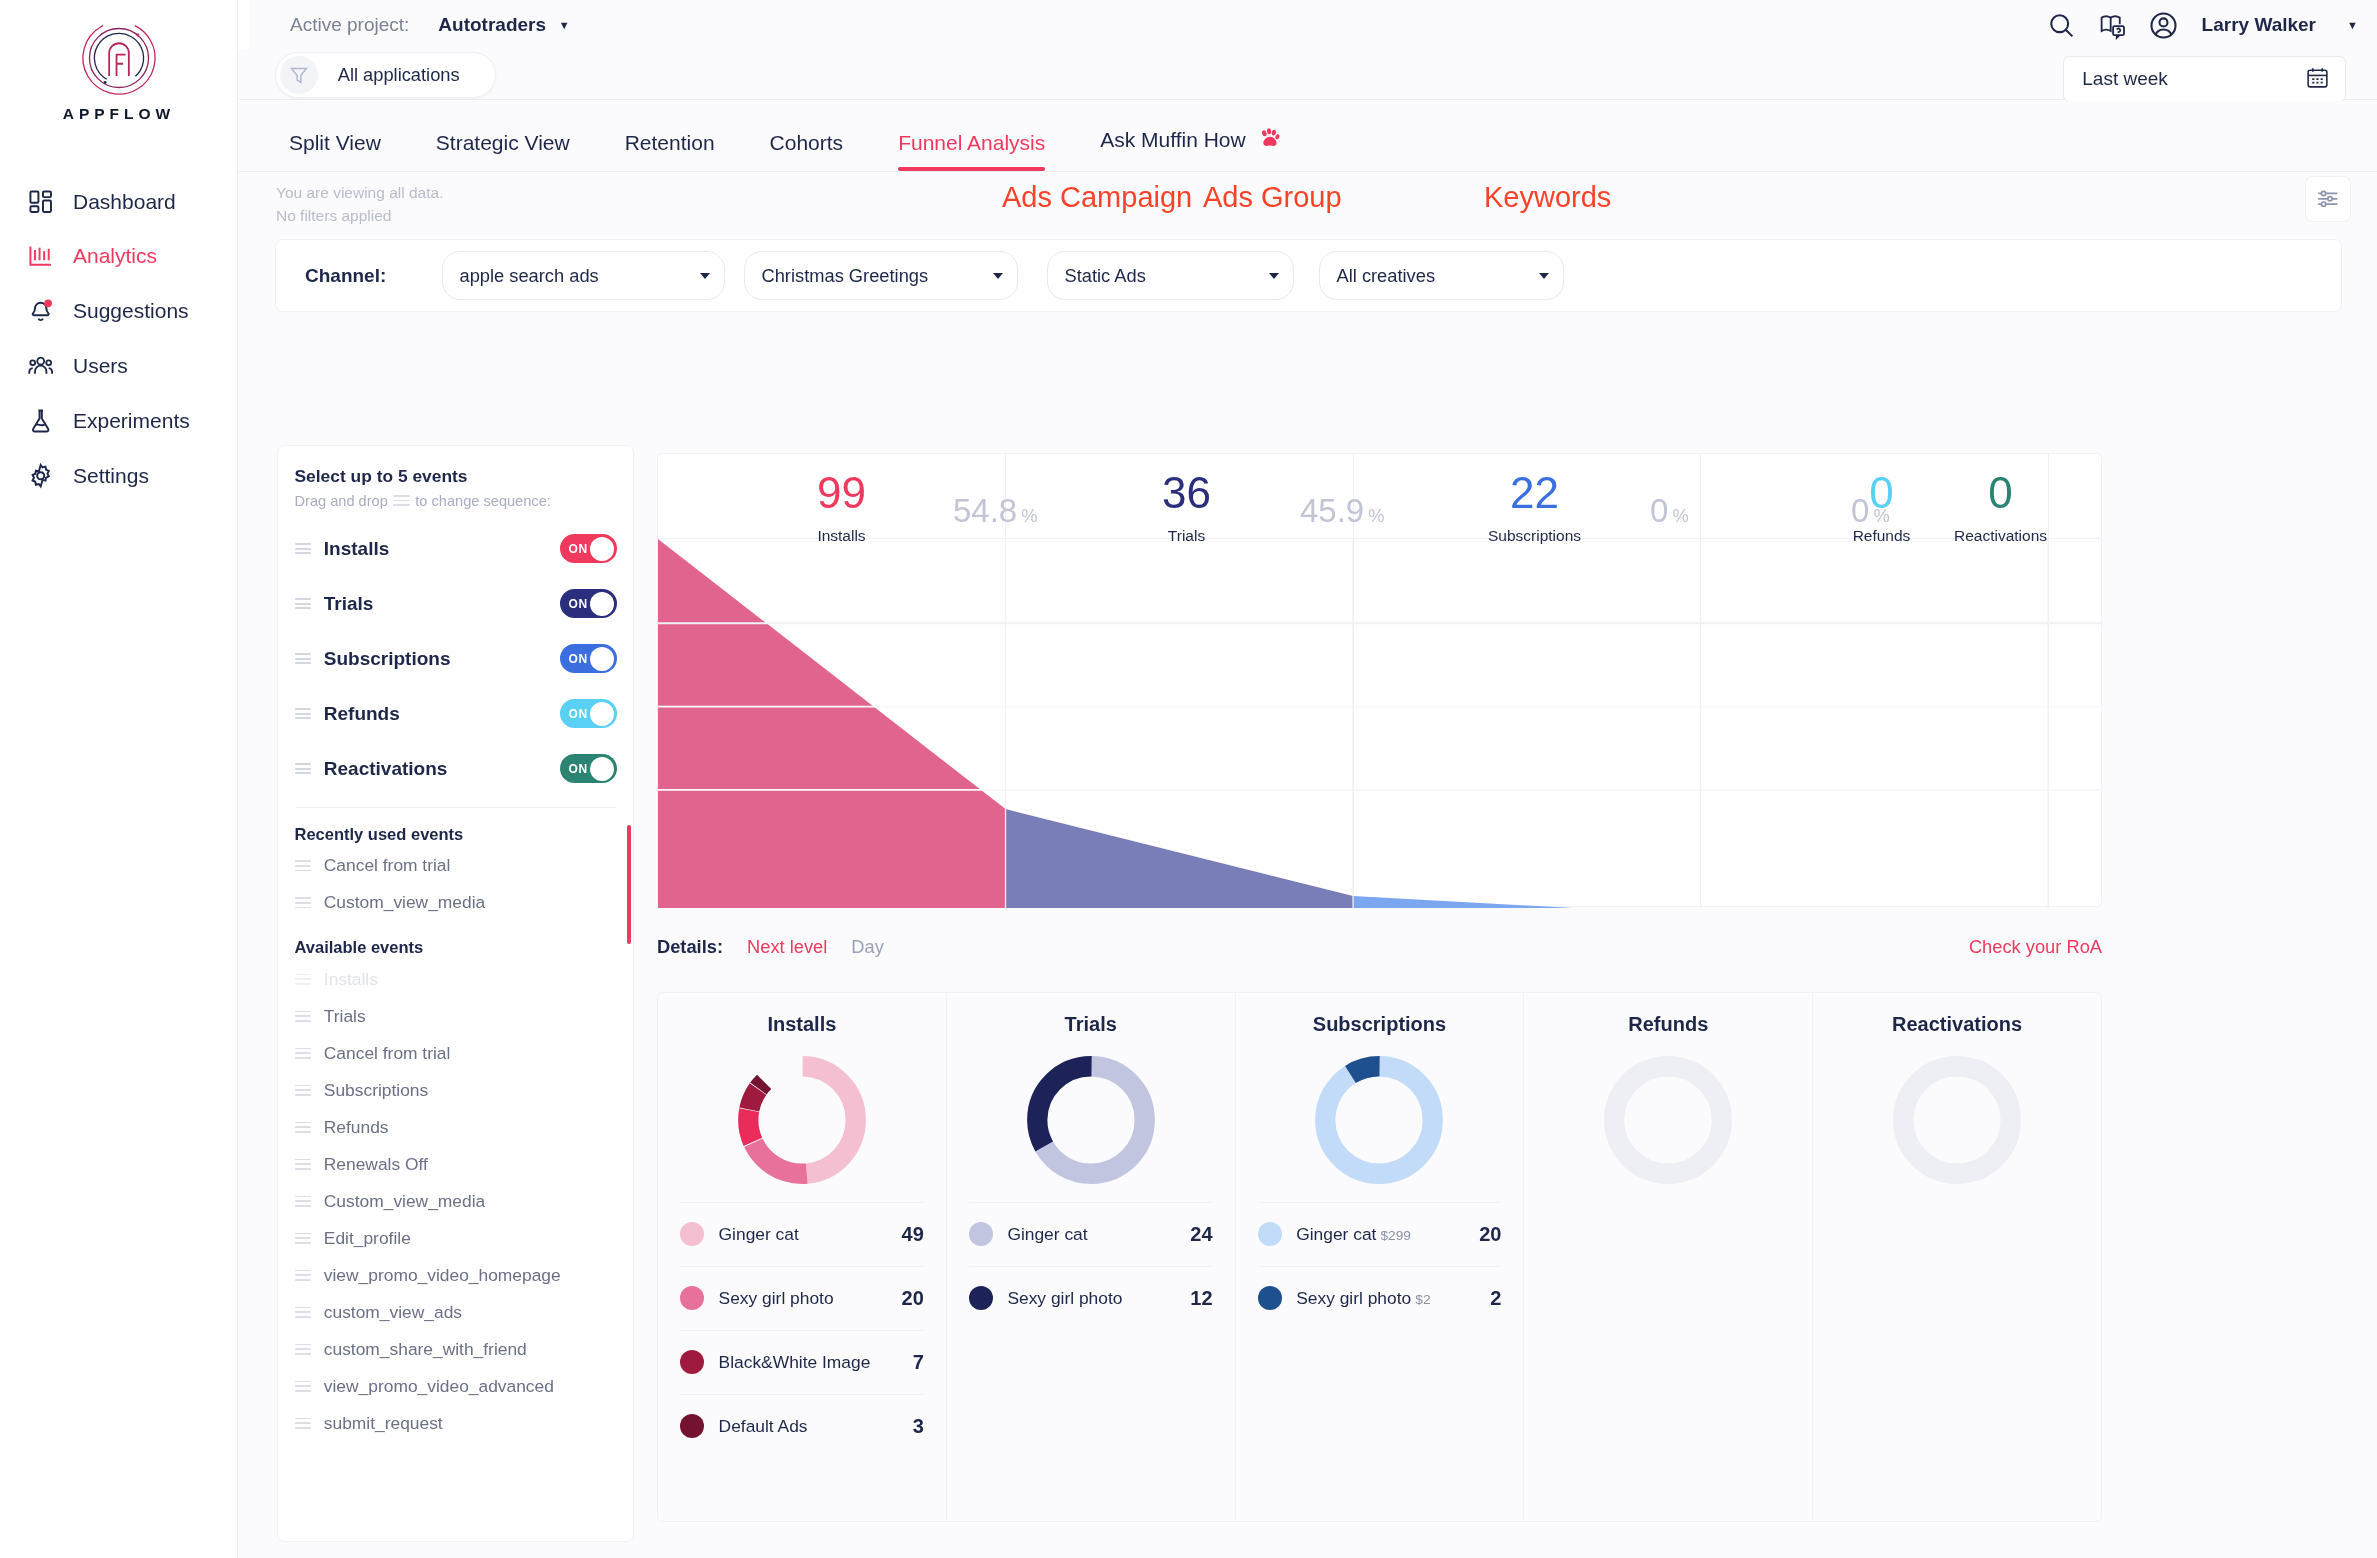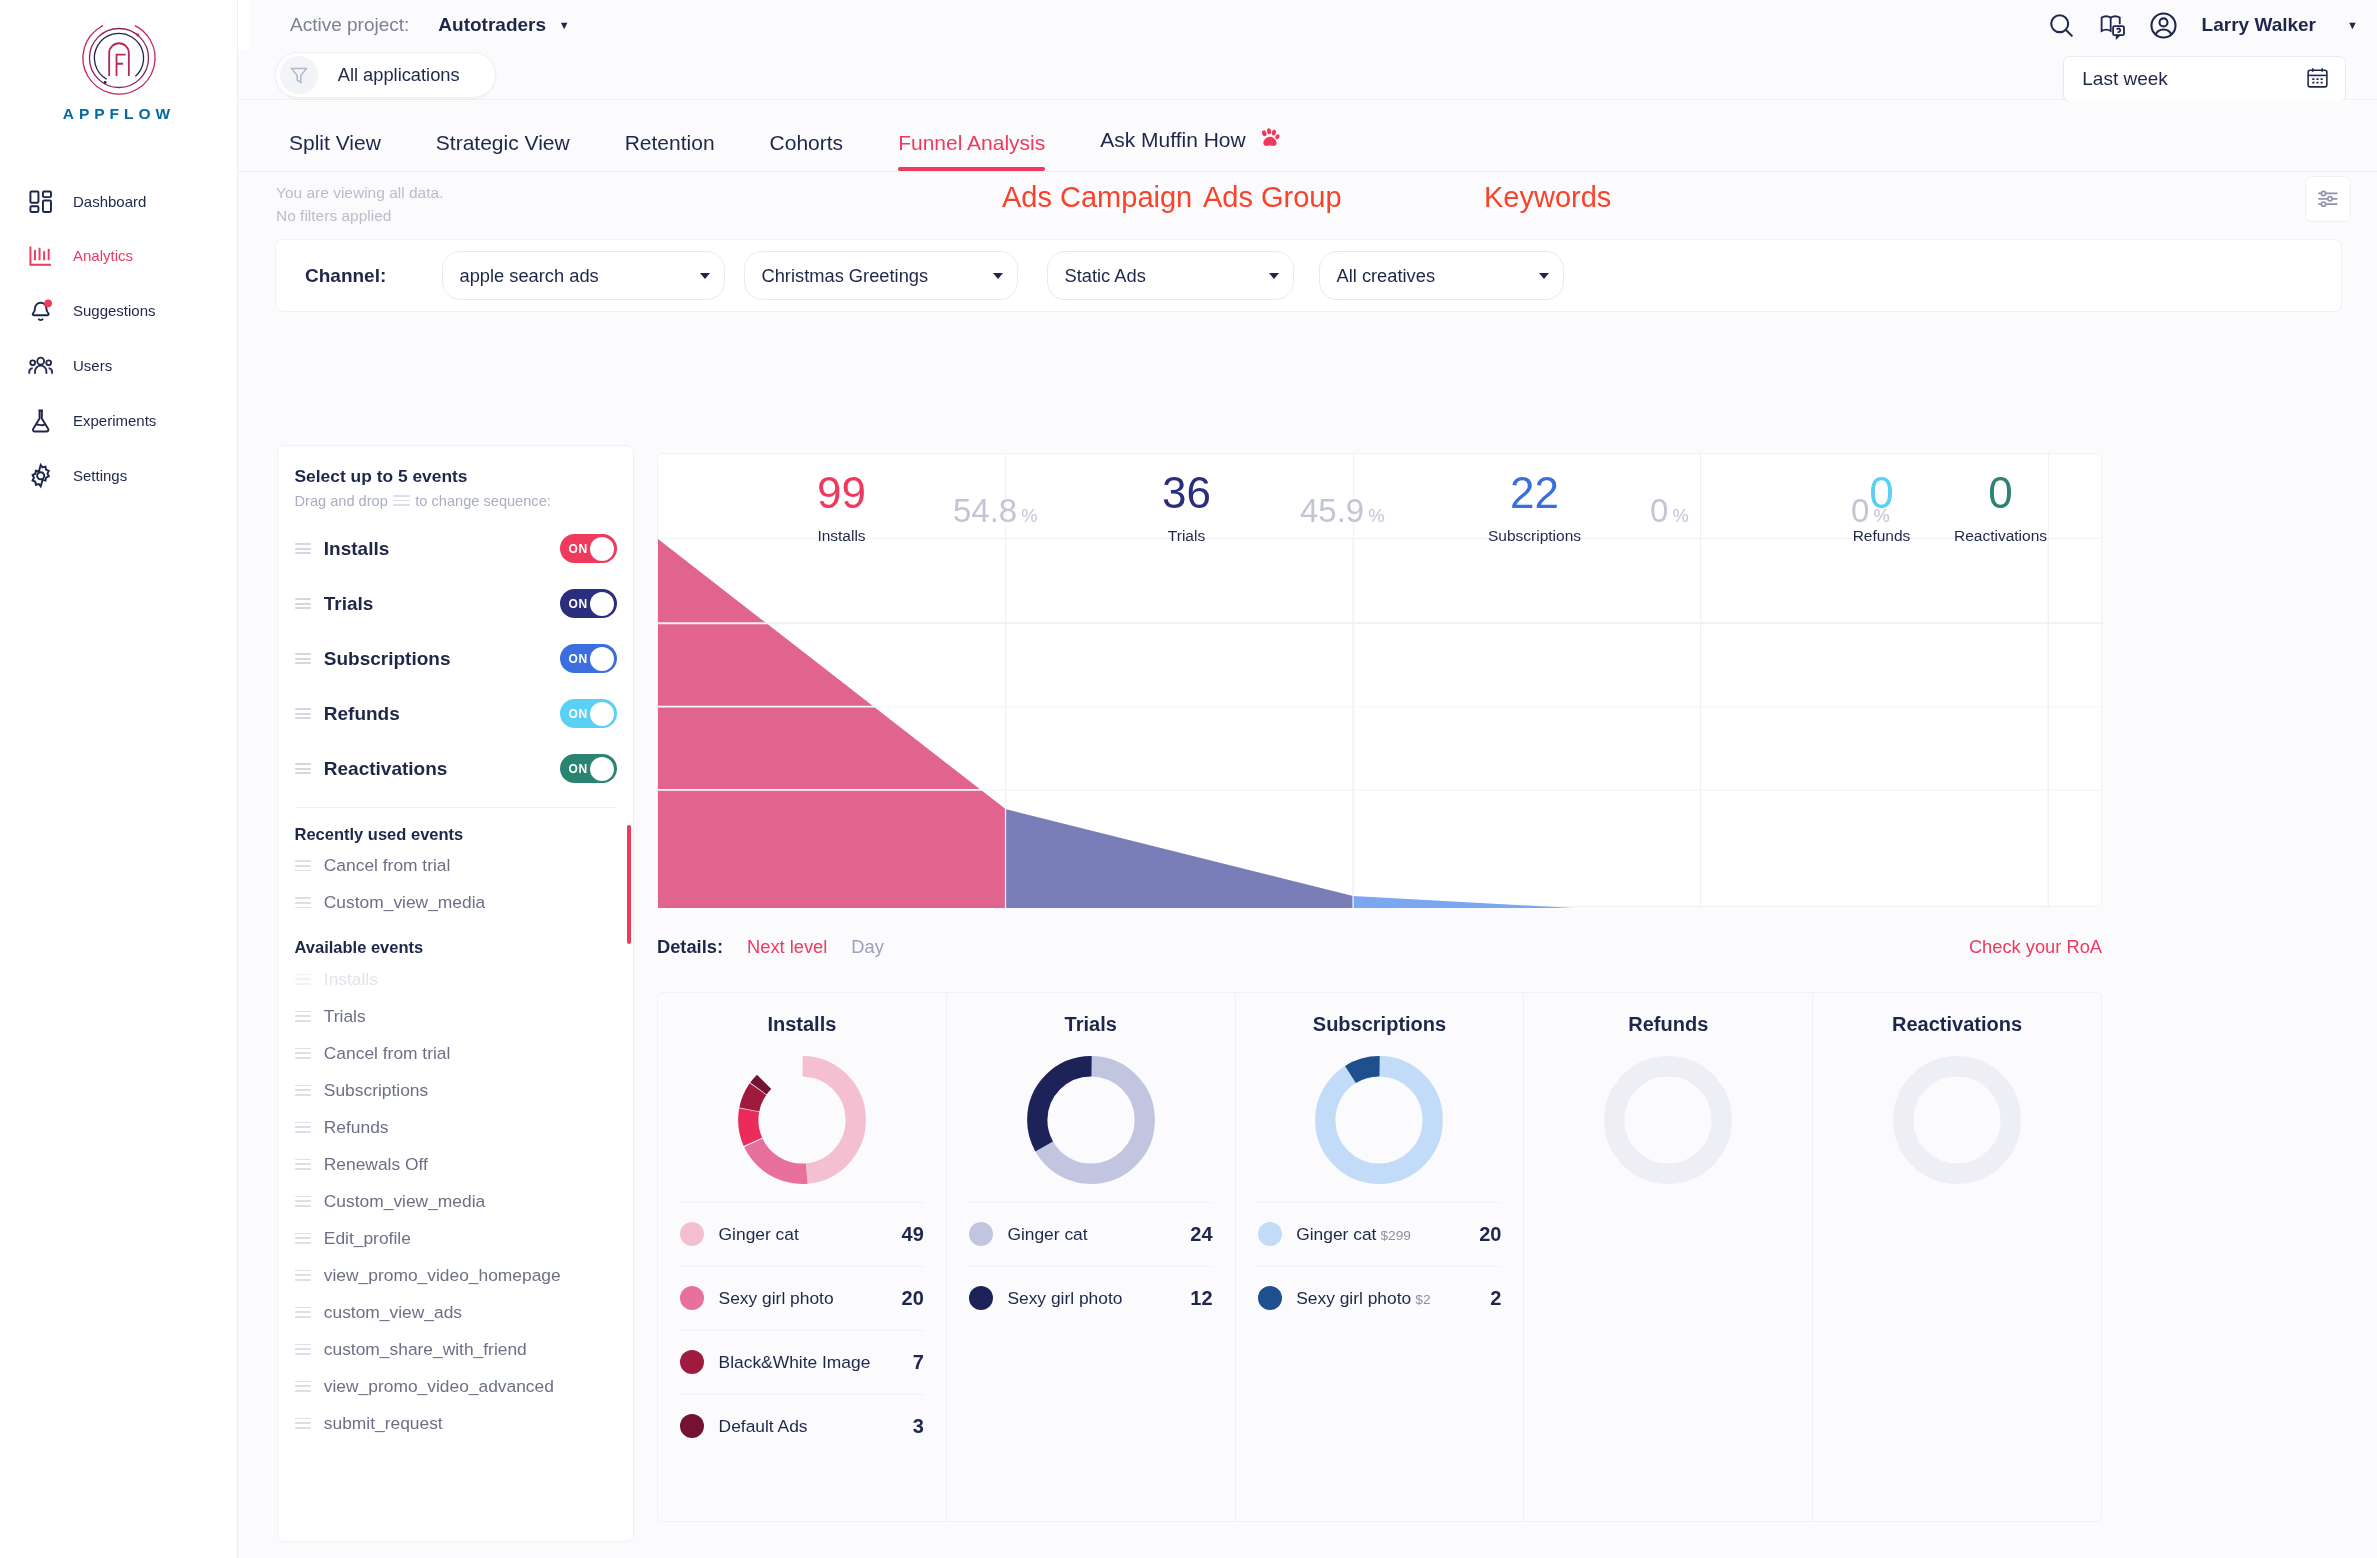--- a/index.html
+++ b/index.html
@@ -19,32 +19,32 @@
     border-right: 0.9px solid #eceef3;
   }
   #logo-block {
     position: absolute; left: 0; top: 16.5px; width: 238px;
     display: flex; flex-direction: column; align-items: center;
   }
   #logo-mark { width: 82px; height: 82px; }
   #logo-word {
     margin-top: 6.4px;
     font-size: 15.5px; font-weight: 700; letter-spacing: 5px;
-    color: #0369a1;
+    color: #0f172a;
   }
   .nav-item {
     position: absolute; left: 0; width: 238px; height: 51px;
     display: flex; align-items: center; cursor: pointer;
   }
   .nav-icon {
     width: 42px; margin-left: 20px;
     display: flex; align-items: center; justify-content: center;
     position: relative;
   }
-  .nav-label { font-size: 15px; color: #1e2749; margin-left: 11px; }
+  .nav-label { font-size: 21px; color: #1e2749; margin-left: 11px; }
   .nav-item.active .nav-label { color: #ef3a5d; }
 
   
   #topbar {
     position: absolute; left: 249px; top: 0;
     width: 2140px; height: 50px;
     background: #fbfbfd;
     display: flex; align-items: center;
   }
   #active-project-label { font-size: 19px; color: #7c8193; margin-left: 41px; }

